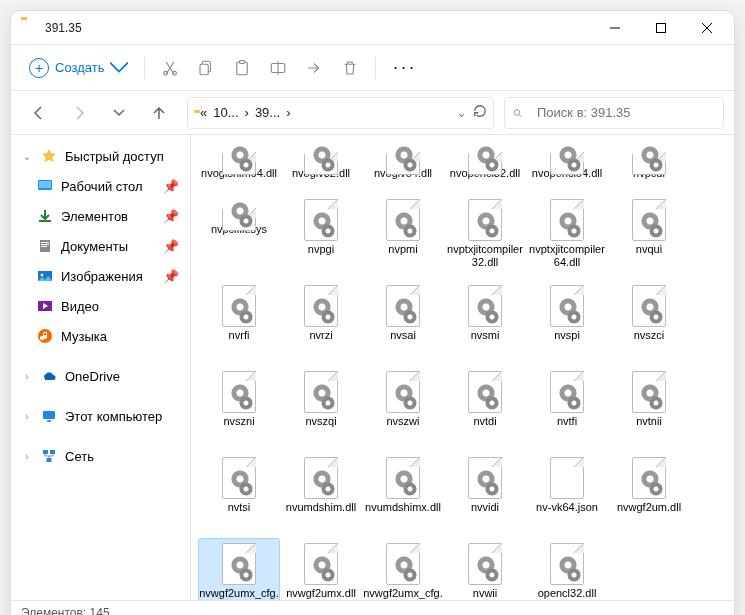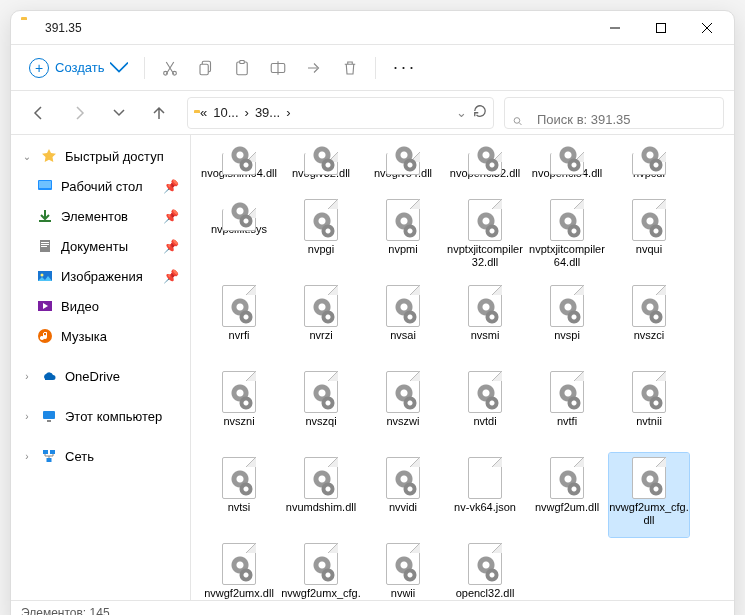--- a/index.html
+++ b/index.html
@@ -31,21 +31,21 @@
 .sort{gap:6px;color:var(--text)}
 .sort .lbl{font-size:13px}
 .ellipsis{font-size:18px;letter-spacing:2px;color:var(--text)}
 
 .addr{height:44px;display:flex;align-items:center;padding:0 10px;gap:10px;border-bottom:1px solid var(--border)}
 .nav{display:flex;gap:4px}
 .nav .nb{width:36px;height:32px;display:flex;align-items:center;justify-content:center;color:#666;border-radius:4px}
 .nav .nb.dis{color:#bbb}
 .pathbox{flex:1;height:32px;border:1px solid var(--border);border-radius:4px;display:flex;align-items:center;padding:0 6px;gap:6px;font-size:13px;color:var(--text)}
 .pathbox .refresh{margin-left:auto;color:#666}
-.searchbox{width:220px;height:32px;border:1px solid var(--border);border-radius:4px;display:flex;align-items:flex-end;padding:0 8px;gap:13px;color:#888;font-size:13px}
+.searchbox{width:220px;height:32px;border:1px solid var(--border);border-radius:4px;display:flex;align-items:center;padding:0 8px;gap:13px;color:#888;font-size:13px}
 .searchbox input{border:none;outline:none;flex:1;font-size:13px;color:var(--text);background:transparent}
 
 .body{flex:1;display:flex;min-height:0}
 
 .sidebar{width:180px;border-right:1px solid var(--border);padding:6px 4px;overflow:auto;font-size:13px}
 .srow{display:flex;align-items:center;height:30px;padding:0 6px;gap:8px;border-radius:4px}
 .srow .chev{width:12px;text-align:center;color:#888;font-size:10px}
 .srow .ico{width:16px;height:16px;flex:none}
 .srow .pin{margin-left:auto;color:#999}
 .srow.sub{padding-left:22px}
@@ -571,20 +571,31 @@
           </div>
           <div class="item">
             <div class="icon">
               <div class="file-dll" style="position:relative">
     <div class="file-page" style="">
                   <span class="gearL"></span>
                   <span class="gear sm"></span>
                 </div>
   </div>
             </div>
+      <div class="name">nvumdshimx.dll</div>
+          </div>
+          <div class="item">
+            <div class="icon">
+              <div class="file-dll" style="position:relative">
+    <div class="file-page" style="">
+                  <span class="gearL"></span>
+                  <span class="gear sm"></span>
+                </div>
+  </div>
+            </div>
       <div class="name">nvvidi</div>
           </div>
           <div class="item">
             <div class="icon">
               <div class="file-dll" style="position:relative">
     <div class="file-page" style=""></div>
   </div>
             </div>
       <div class="name">nv-vk64.json</div>
           </div>

